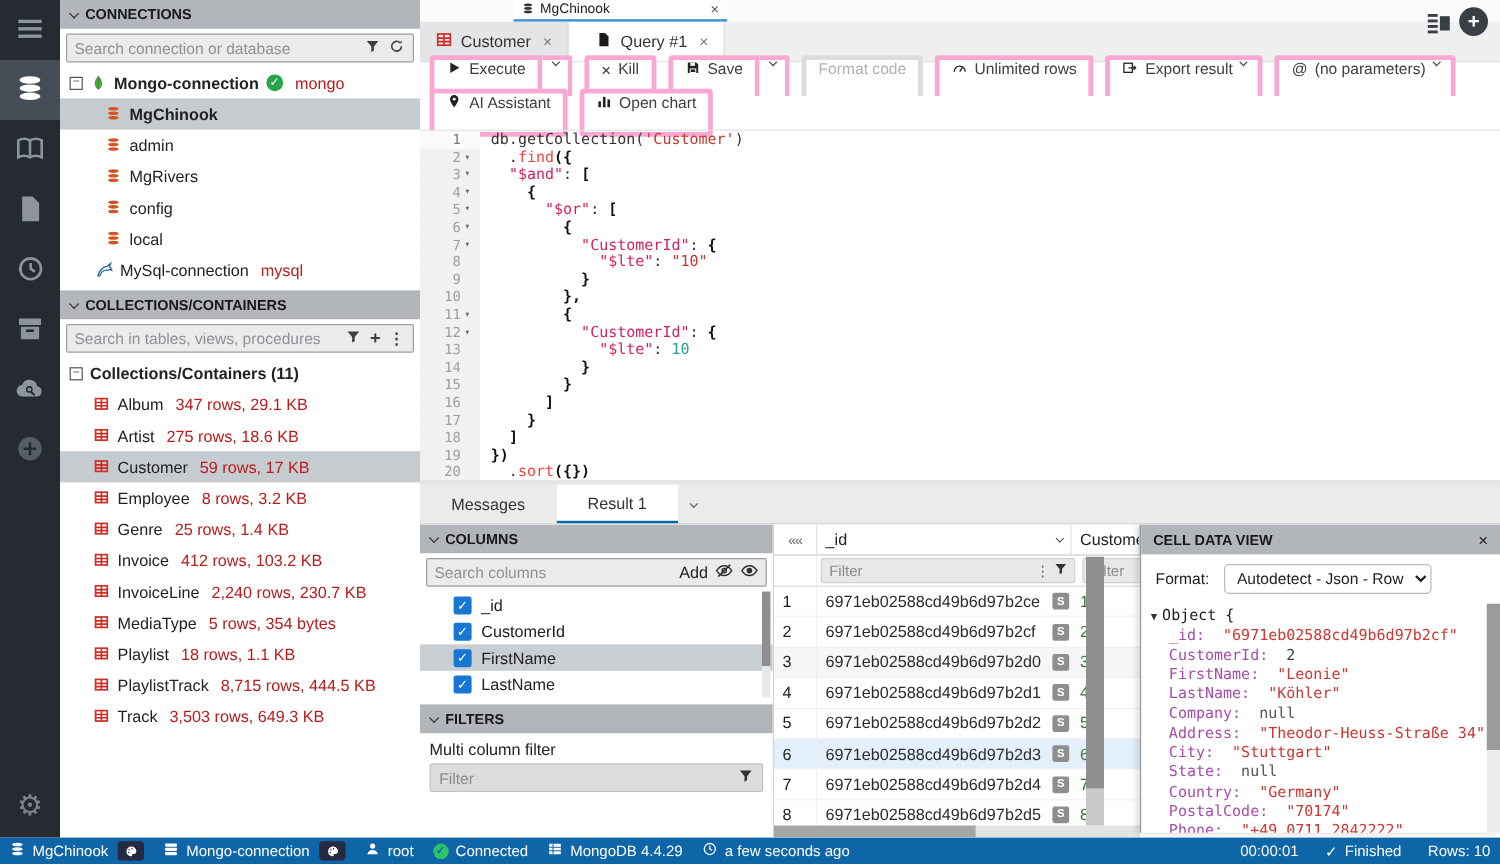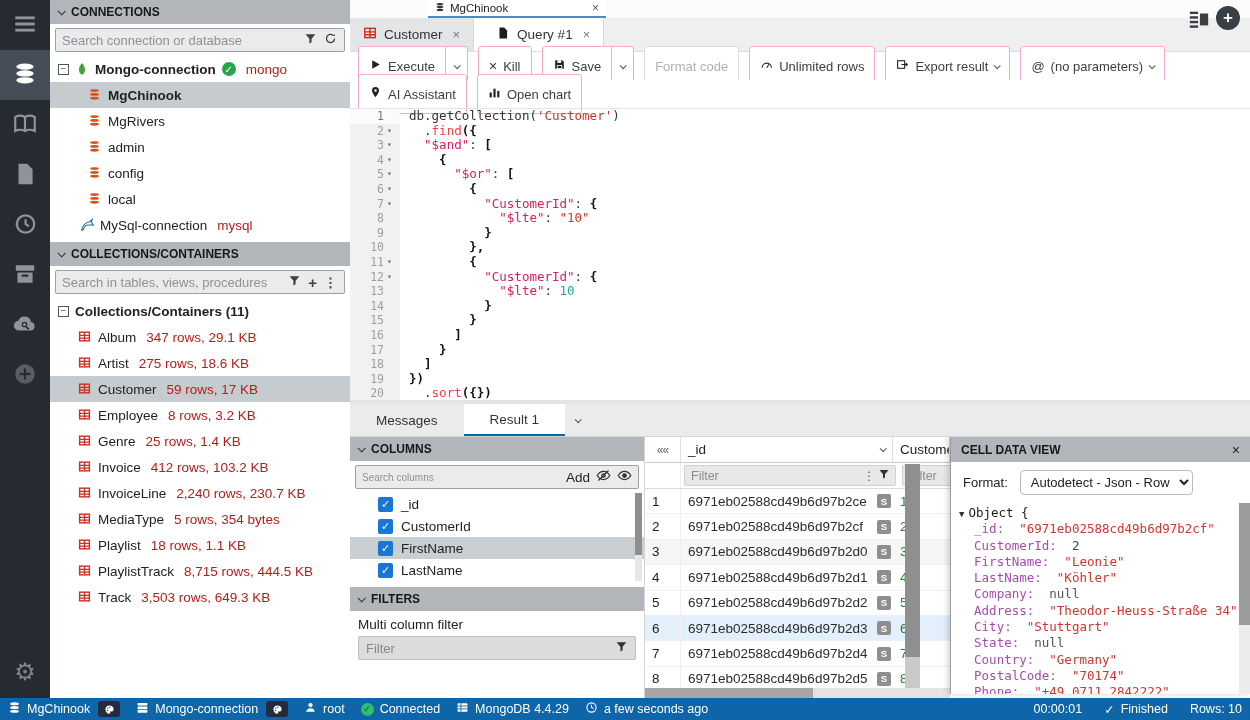--- a/index.html
+++ b/index.html
@@ -47,21 +47,21 @@
   .tr-list { width:22px; height:20px; color:#3a3f45; }
   .tr-plus { width:24px; height:24px; border-radius:50%; background:#3a3f45; color:#fff; display:flex; align-items:center; justify-content:center; font-size:17px; font-weight:bold; cursor:pointer; }
 
   .file-tabs { height:34px; background:#efeff0; border-bottom:1px solid #ddd; display:flex; flex:none; }
   .ftab { display:flex; align-items:center; gap:7px; padding:0 13px; font-size:13.5px; color:#333; border-right:1px solid #d8d8d8; cursor:pointer; background:#e4e5e7; }
   .ftab.active { background:#fff;padding-left:22px; }
   .ftab svg { width:14px; height:14px; }
   .ftab .x { color:#777; margin-left:3px; font-size:13px; }
 
   .toolbar { display:flex; align-items:center; gap:10px; padding:0 8px; height:28px; flex:none; background:#fff; }
-  .btn { display:inline-flex; align-items:center; gap:6px; border:1px solid #f9a8d4; border-radius:3px; background:#fff; height:40px; padding:0 10px; font-size:13px; color:#3c4043; cursor:pointer; white-space:nowrap; }
+  .btn { display:inline-flex; gap:6px; border:4px solid #f9a8d4; border-radius:3px; background:#fff; height:40px; padding:0 10px; font-size:13px; color:#3c4043; cursor:pointer; white-space:nowrap; }
   .btn svg { width:13px; height:13px; }
   .btn.disabled { color:#b0b0b0; border-color:#ddd; cursor:default; }
   .split { display:inline-flex; }
   .split .btn.left { border-radius:3px 0 0 3px; }
   .split .btn.right { border-radius:0 3px 3px 0; border-left:none; padding:0 8px; }
   .chev-sm { width:5px; height:5px; border-right:1.5px solid #555; border-bottom:1.5px solid #555; transform:rotate(45deg) translateY(-1px); display:inline-block; }
 
   
   .editor { height:292px; flex:none; border-top:1px solid #e2e2e2; overflow:hidden; font-family:"DejaVu Sans Mono", monospace; font-size:12.5px; }
   .ed-line { display:flex; height:14.6px; line-height:14.6px; }
@@ -78,21 +78,21 @@
   .result-tabs { height:33px; background:#ebebec; display:flex; align-items:stretch; flex:none; border-bottom:1px solid #d5d5d5; }
   .rtab { display:flex; align-items:center; padding:0 26px; font-size:13.5px; color:#333; cursor:pointer; }
   .rtab.active { background:#fff; border-bottom:2px solid #0369a1; }
   .rtab-chev { display:flex; align-items:center; padding:0 10px; }
 
   
   .result-body { flex:1; display:flex; position:relative; overflow:hidden; }
 
   .cols-panel { width:295px; flex:none; border-right:1px solid #d5d5d5; overflow:hidden; }
   .cols-search { margin:4px 5px; position:relative; height:24px; background:#ebebeb; border:1px solid #9aa0a6; border-radius:2px; display:flex; align-items:center; }
-  .cols-search input { flex:1; border:none; background:transparent; outline:none; padding:0 6px; font-size:10px; font-family:"Liberation Sans",sans-serif; }
+  .cols-search input { flex:1; border:none; background:transparent; outline:none; padding:0 6px; font-size:13px; font-family:"Liberation Sans",sans-serif; }
   .cols-search input::placeholder { color:#8d9196; }
   .cols-search .add { font-size:13.5px; color:#222; cursor:pointer; margin-right:6px; }
   .cols-search svg { width:15px; height:15px; color:#333; margin-right:6px; cursor:pointer; }
   .col-list { position:relative; }
   .col-row { height:22px; display:flex; align-items:center; gap:8px; padding-left:28px; font-size:13.5px; }
   .col-row.hl { background:#c9ced3; }
   .cb { width:15px; height:15px; border-radius:2px; background:#1976d2; color:#fff; font-size:11px; display:flex; align-items:center; justify-content:center; flex:none; }
   .col-scroll { position:absolute; right:2px; top:0; width:7px; height:88px; background:#e7e7e7; }
   .col-scroll .thumb { width:7px; height:62px; background:#8f8f8f; }
   .filters-label { padding:6px 8px 4px; font-size:13.5px; color:#222; }
@@ -258,29 +258,29 @@
                 <ellipse cx="12" cy="18.8" rx="8" ry="2.7"></ellipse>
               </svg></span>
             <span class="bold">MgChinook</span>
           </div>
           <div class="tree-row indent1">
             <span class="ticon"><svg viewBox="0 0 24 24" width="13" height="13" fill="#d35420">
                 <ellipse cx="12" cy="4.8" rx="8" ry="2.7"></ellipse>
                 <ellipse cx="12" cy="11.8" rx="8" ry="2.7"></ellipse>
                 <ellipse cx="12" cy="18.8" rx="8" ry="2.7"></ellipse>
               </svg></span>
-            <span>MgRivers</span>
+            <span>admin</span>
           </div>
           <div class="tree-row indent1">
             <span class="ticon"><svg viewBox="0 0 24 24" width="13" height="13" fill="#d35420">
                 <ellipse cx="12" cy="4.8" rx="8" ry="2.7"></ellipse>
                 <ellipse cx="12" cy="11.8" rx="8" ry="2.7"></ellipse>
                 <ellipse cx="12" cy="18.8" rx="8" ry="2.7"></ellipse>
               </svg></span>
-            <span>admin</span>
+            <span>MgRivers</span>
           </div>
           <div class="tree-row indent1">
             <span class="ticon"><svg viewBox="0 0 24 24" width="13" height="13" fill="#d35420">
                 <ellipse cx="12" cy="4.8" rx="8" ry="2.7"></ellipse>
                 <ellipse cx="12" cy="11.8" rx="8" ry="2.7"></ellipse>
                 <ellipse cx="12" cy="18.8" rx="8" ry="2.7"></ellipse>
               </svg></span>
             <span>config</span>
           </div>
           <div class="tree-row indent1">

